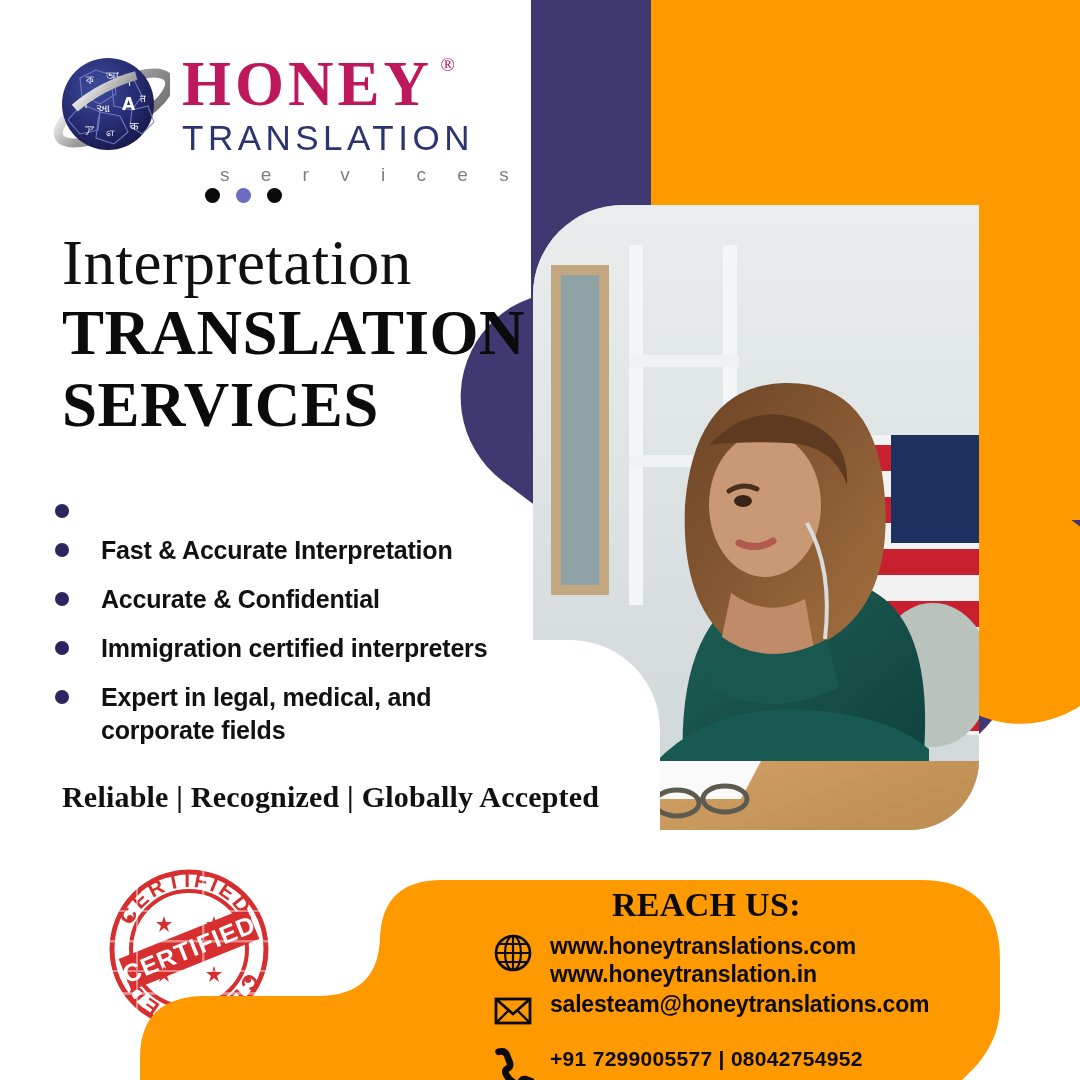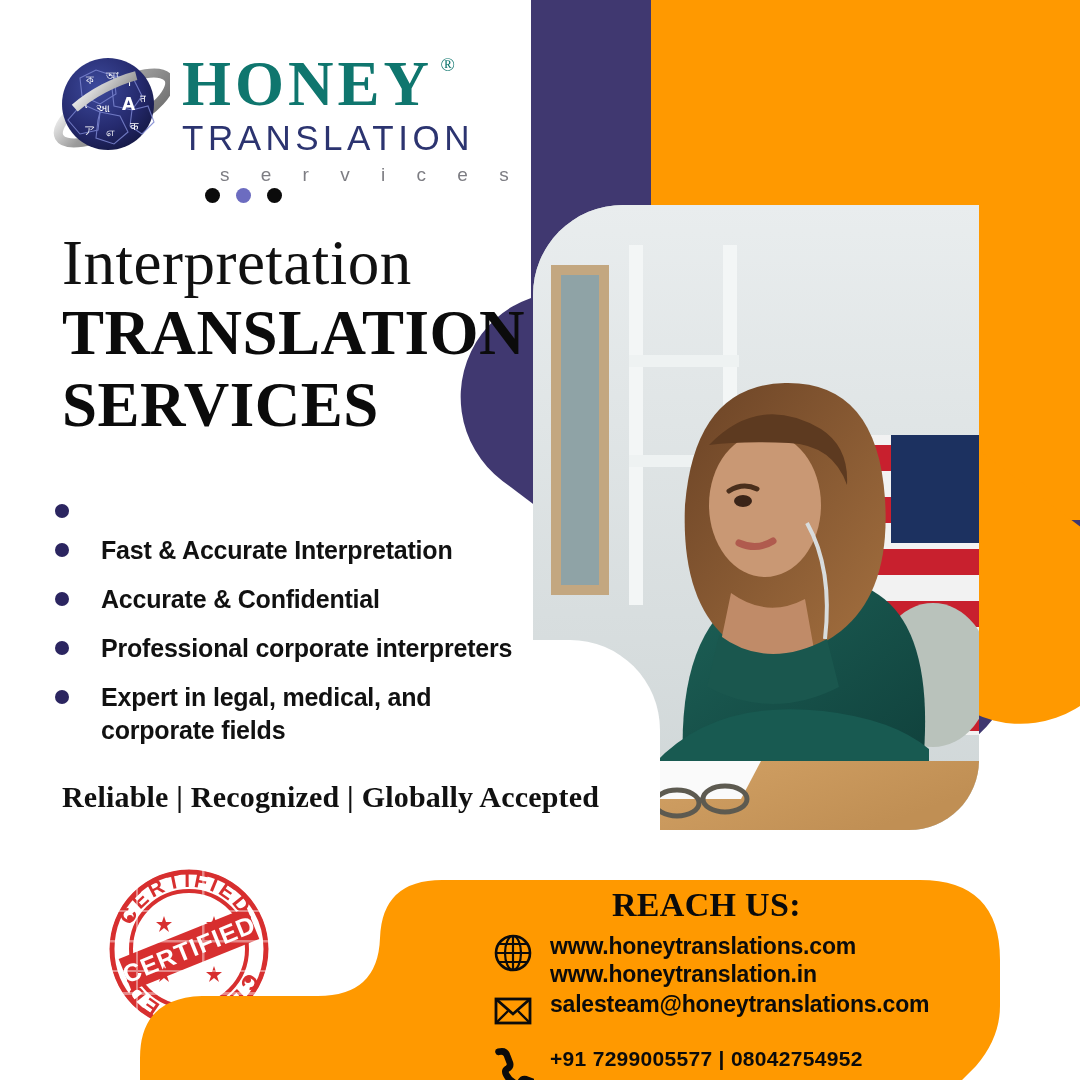--- a/index.html
+++ b/index.html
@@ -44,21 +44,21 @@
   
   .logo-wrap{position:absolute;left:52px;top:48px;display:flex;align-items:flex-start;}
   .globe{position:relative;width:118px;height:118px;flex:none;}
   .dots{position:absolute;left:205px;top:188px;display:flex;gap:16px;align-items:center;}
   .dot{width:15px;height:15px;border-radius:50%;background:#0b0b0b;}
   .dot.mid{background:#6c6cc0;}
 
   .wordmark{margin-left:12px;padding-top:6px;}
   .wm-top{position:relative;display:inline-block;
     font-family:"Liberation Serif",serif;font-weight:700;
-    font-size:63px;line-height:0.98;letter-spacing:4px;color:#0f766e;}
+    font-size:63px;line-height:0.98;letter-spacing:4px;color:#be185d;}
   .wm-reg{position:absolute;right:-22px;top:2px;font-size:19px;letter-spacing:0;font-weight:400;}
   .wm-mid{font-family:"Liberation Sans",sans-serif;font-weight:400;
     font-size:35px;letter-spacing:4.5px;color:#2c3470;margin-top:2px;}
   .wm-bot{font-family:"Liberation Sans",sans-serif;font-weight:400;
     font-size:19px;letter-spacing:13px;color:#7d7d83;margin-top:6px;margin-left:38px;}
 
   
   .headline{position:absolute;left:62px;top:232px;width:470px;}
   .h-script{font-family:"Liberation Serif",serif;font-weight:400;
     font-size:63px;line-height:1.0;color:#111;letter-spacing:0.5px;}
@@ -256,21 +256,21 @@
     <div class="bitem">
       <span class="bdot"></span>
       <span class="btext">Fast &amp; Accurate Interpretation</span>
     </div>
     <div class="bitem">
       <span class="bdot"></span>
       <span class="btext">Accurate &amp; Confidential</span>
     </div>
     <div class="bitem">
       <span class="bdot"></span>
-      <span class="btext">Professional corporate interpreters</span>
+      <span class="btext">Immigration certified interpreters</span>
     </div>
     <div class="bitem">
       <span class="bdot"></span>
       <span class="btext" style="max-width:350px">Expert in legal, medical, and corporate fields</span>
     </div>
   </div>
 
   <div class="tagline">Reliable  |  Recognized  |  Globally Accepted</div>
 
   <div class="stamp">

